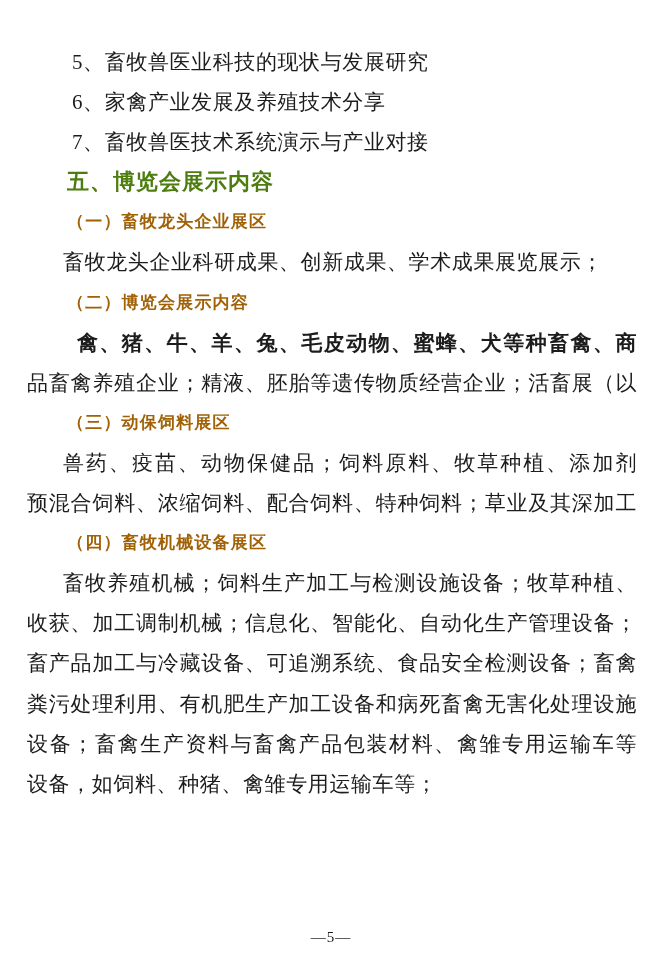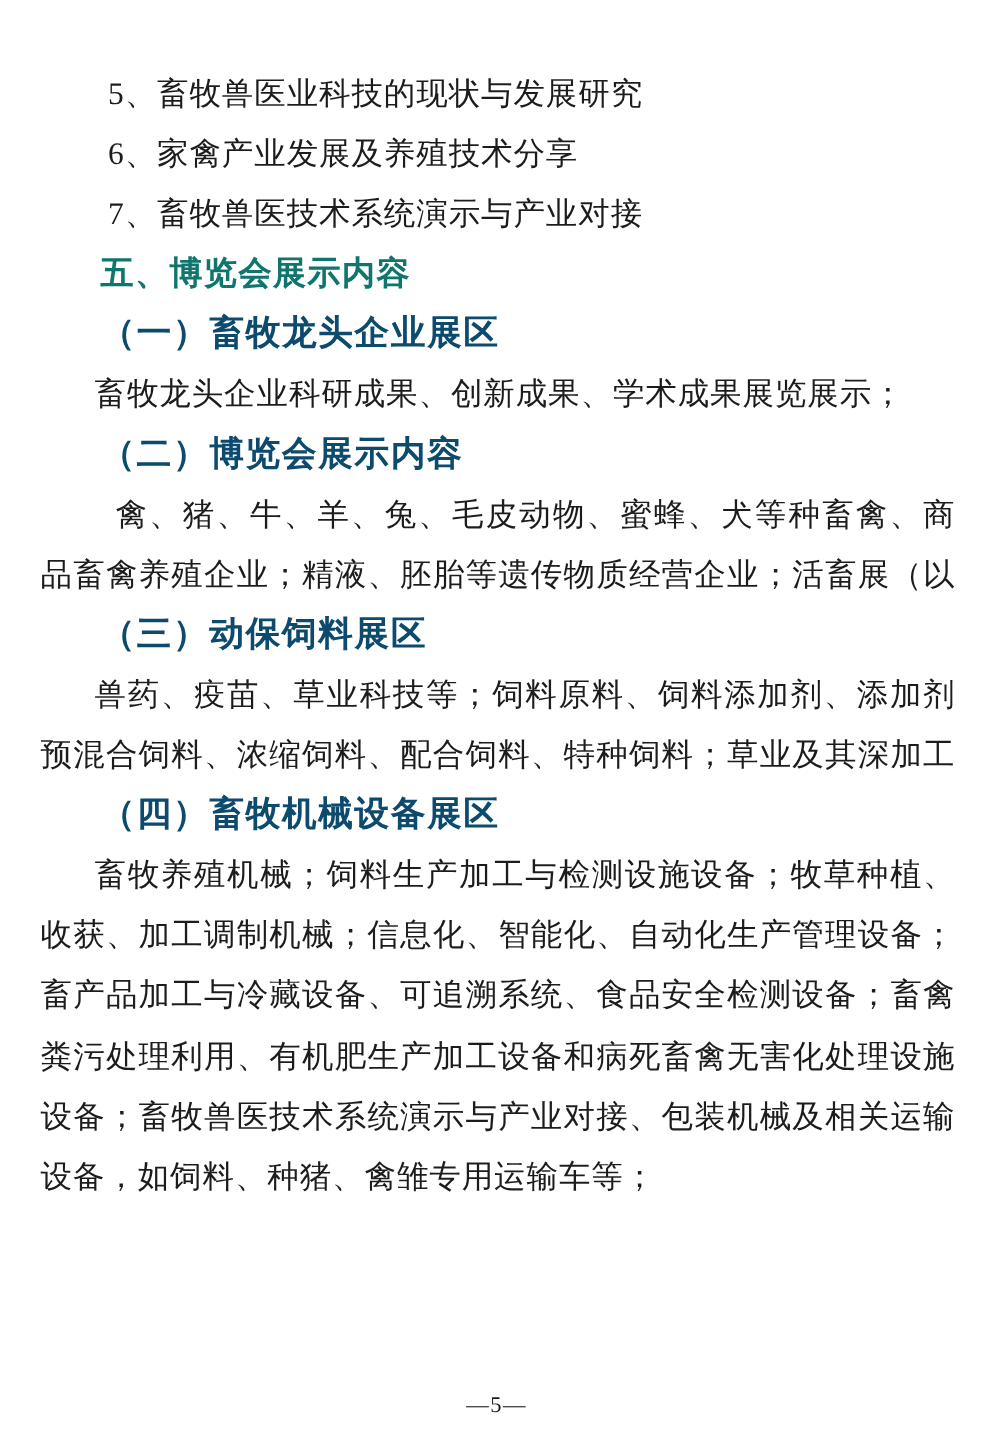--- a/index.html
+++ b/index.html
@@ -40,32 +40,32 @@
   
   .fill {
     text-align: justify;
     text-align-last: justify;
     -moz-text-align-last: justify;
   }
   
   .ind-item { padding-left: 45px; }   
   .ind-h    { padding-left: 40px; }   
   .ind-b    { padding-left: 36px; }   
-  .ind-b2   { padding-left: 50px; }   
+  .ind-b2   { padding-left: 50px; font-weight: bold; }   
   .h-hei {
     font-family: "Liberation Sans", "DejaVu Sans", sans-serif;
     font-weight: bold;
     font-size: 22px;
-    color: #0f766e;
+    color: #4d7c0f;
     letter-spacing: 1px;
   }
   .h-kai {
     font-weight: bold;
-    font-size: 23px;
-    color: #0c4a6e;
+    font-size: 17px;
+    color: #a16207;
     letter-spacing: 1.2px;
   }
   .footer {
     position: absolute;
     left: 0;
     top: 929px;
     width: 662px;
     text-align: center;
     font-size: 15px;
     letter-spacing: 1px;
@@ -80,24 +80,24 @@
     <div class="ln ind-item">5、畜牧兽医业科技的现状与发展研究</div>
     <div class="ln ind-item">6、家禽产业发展及养殖技术分享</div>
     <div class="ln ind-item">7、畜牧兽医技术系统演示与产业对接</div>
     <div class="ln ind-h h-hei">五、博览会展示内容</div>
     <div class="ln ind-h h-kai">（一）畜牧龙头企业展区</div>
     <div class="ln ind-b">畜牧龙头企业科研成果、创新成果、学术成果展览展示；</div>
     <div class="ln ind-h h-kai">（二）博览会展示内容</div>
     <div class="ln ind-b2 fill">禽、猪、牛、羊、兔、毛皮动物、蜜蜂、犬等种畜禽、商</div>
     <div class="ln fill">品畜禽养殖企业；精液、胚胎等遗传物质经营企业；活畜展（以</div>
     <div class="ln ind-h h-kai">（三）动保饲料展区</div>
-    <div class="ln ind-b fill">兽药、疫苗、草业科技等；饲料原料、饲料添加剂、添加剂</div>
+    <div class="ln ind-b fill">兽药、疫苗、动物保健品；饲料原料、牧草种植、添加剂</div>
     <div class="ln fill">预混合饲料、浓缩饲料、配合饲料、特种饲料；草业及其深加工</div>
     <div class="ln ind-h h-kai">（四）畜牧机械设备展区</div>
     <div class="ln ind-b fill">畜牧养殖机械；饲料生产加工与检测设施设备；牧草种植、</div>
     <div class="ln fill">收获、加工调制机械；信息化、智能化、自动化生产管理设备；</div>
     <div class="ln fill">畜产品加工与冷藏设备、可追溯系统、食品安全检测设备；畜禽</div>
     <div class="ln fill">粪污处理利用、有机肥生产加工设备和病死畜禽无害化处理设施</div>
-    <div class="ln fill">设备；畜牧兽医技术系统演示与产业对接、包装机械及相关运输</div>
+    <div class="ln fill">设备；畜禽生产资料与畜禽产品包装材料、禽雏专用运输车等</div>
     <div class="ln">设备，如饲料、种猪、禽雏专用运输车等；</div>
   </div>
   <div class="footer">—5—</div>
 </div>
 
 </body></html>

